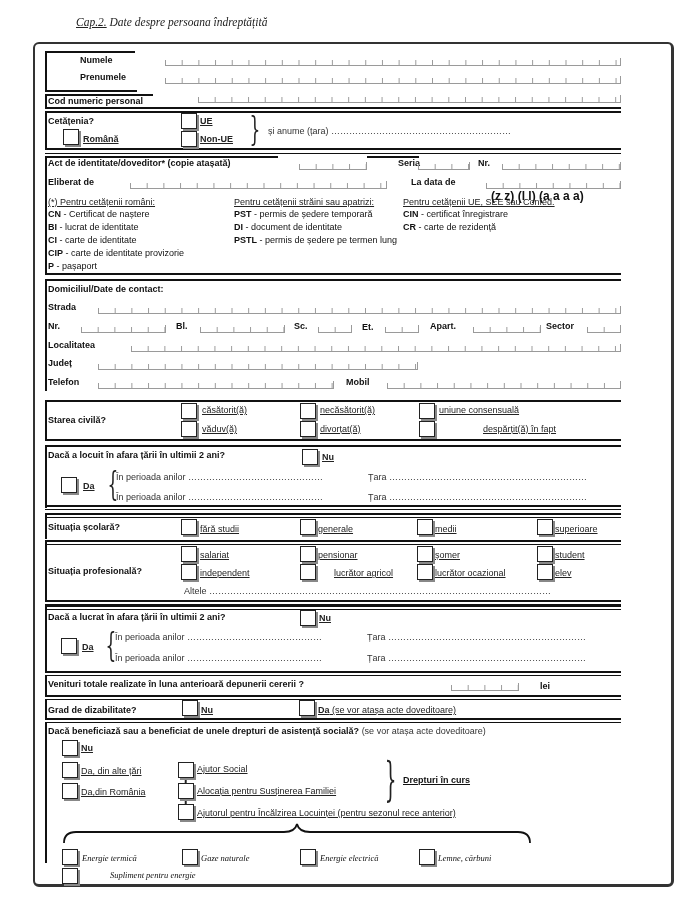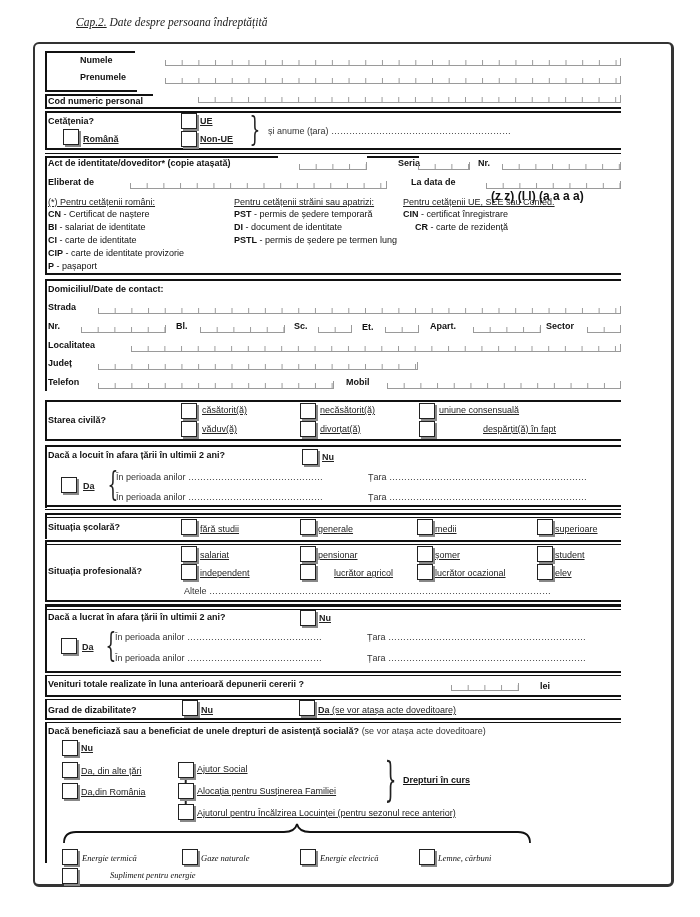--- a/index.html
+++ b/index.html
@@ -96,33 +96,33 @@
 <div class="comb" style="left:502px;top:162px;width:119px;"></div>
 
 <div class="lbl b" style="left:48px;top:177px;">Eliberat de</div>
 <div class="comb" style="left:130px;top:181px;width:257px;"></div>
 <div class="lbl b" style="left:411px;top:177px;">La data de</div>
 <div class="comb" style="left:486px;top:181px;width:135px;"></div>
 <div class="lbl b" style="left:491px;top:189px;font-size:12px;">(z  z)   (l   l)   (a   a   a   a)</div>
 
 <div class="lbl u" style="left:48px;top:197px;color:#222;">(*) Pentru cetățenii români:</div>
 <div class="lbl" style="left:48px;top:209px;"><b>CN</b><span> - Certificat de naștere</span></div>
-<div class="lbl" style="left:48px;top:222px;"><b>BI</b><span> - salariat de identitate</span></div>
+<div class="lbl" style="left:48px;top:222px;"><b>BI</b><span> - lucrat de identitate</span></div>
 <div class="lbl" style="left:48px;top:235px;"><b>CI</b><span> - carte de identitate</span></div>
 <div class="lbl" style="left:48px;top:248px;"><b>CIP</b><span> - carte de identitate provizorie</span></div>
 <div class="lbl" style="left:48px;top:261px;"><b>P</b><span> - pașaport</span></div>
 
 <div class="lbl u" style="left:234px;top:197px;color:#222;">Pentru cetățenii străini sau apatrizi:</div>
 <div class="lbl" style="left:234px;top:209px;"><b>PST</b><span> - permis de ședere temporară</span></div>
 <div class="lbl" style="left:234px;top:222px;"><b>DI</b><span> - document de identitate</span></div>
 <div class="lbl" style="left:234px;top:235px;"><b>PSTL</b><span> - permis de ședere pe termen lung</span></div>
 
 <div class="lbl u" style="left:403px;top:197px;color:#222;">Pentru cetățenii UE, SEE sau Confed.</div>
 <div class="lbl" style="left:403px;top:209px;"><b>CIN</b><span> - certificat înregistrare</span></div>
-<div class="lbl" style="left:403px;top:222px;margin-left:12px;"><b>CR</b><span> - carte de rezidență</span></div>
+<div class="lbl" style="left:403px;top:222px;"><b>CR</b><span> - carte de rezidență</span></div>
 <div class="hline" style="left:45px;top:273px;width:576px;"></div>
 
 <div class="vline" style="left:45px;top:279px;height:112px;"></div>
 <div class="hline" style="left:45px;top:279px;width:576px;"></div>
 <div class="lbl b" style="left:48px;top:284px;">Domiciliul/Date de contact:</div>
 
 <div class="lbl b" style="left:48px;top:302px;">Strada</div>
 <div class="comb" style="left:98px;top:306px;width:523px;"></div>
 
 <div class="lbl b" style="left:48px;top:321px;">Nr.</div>

